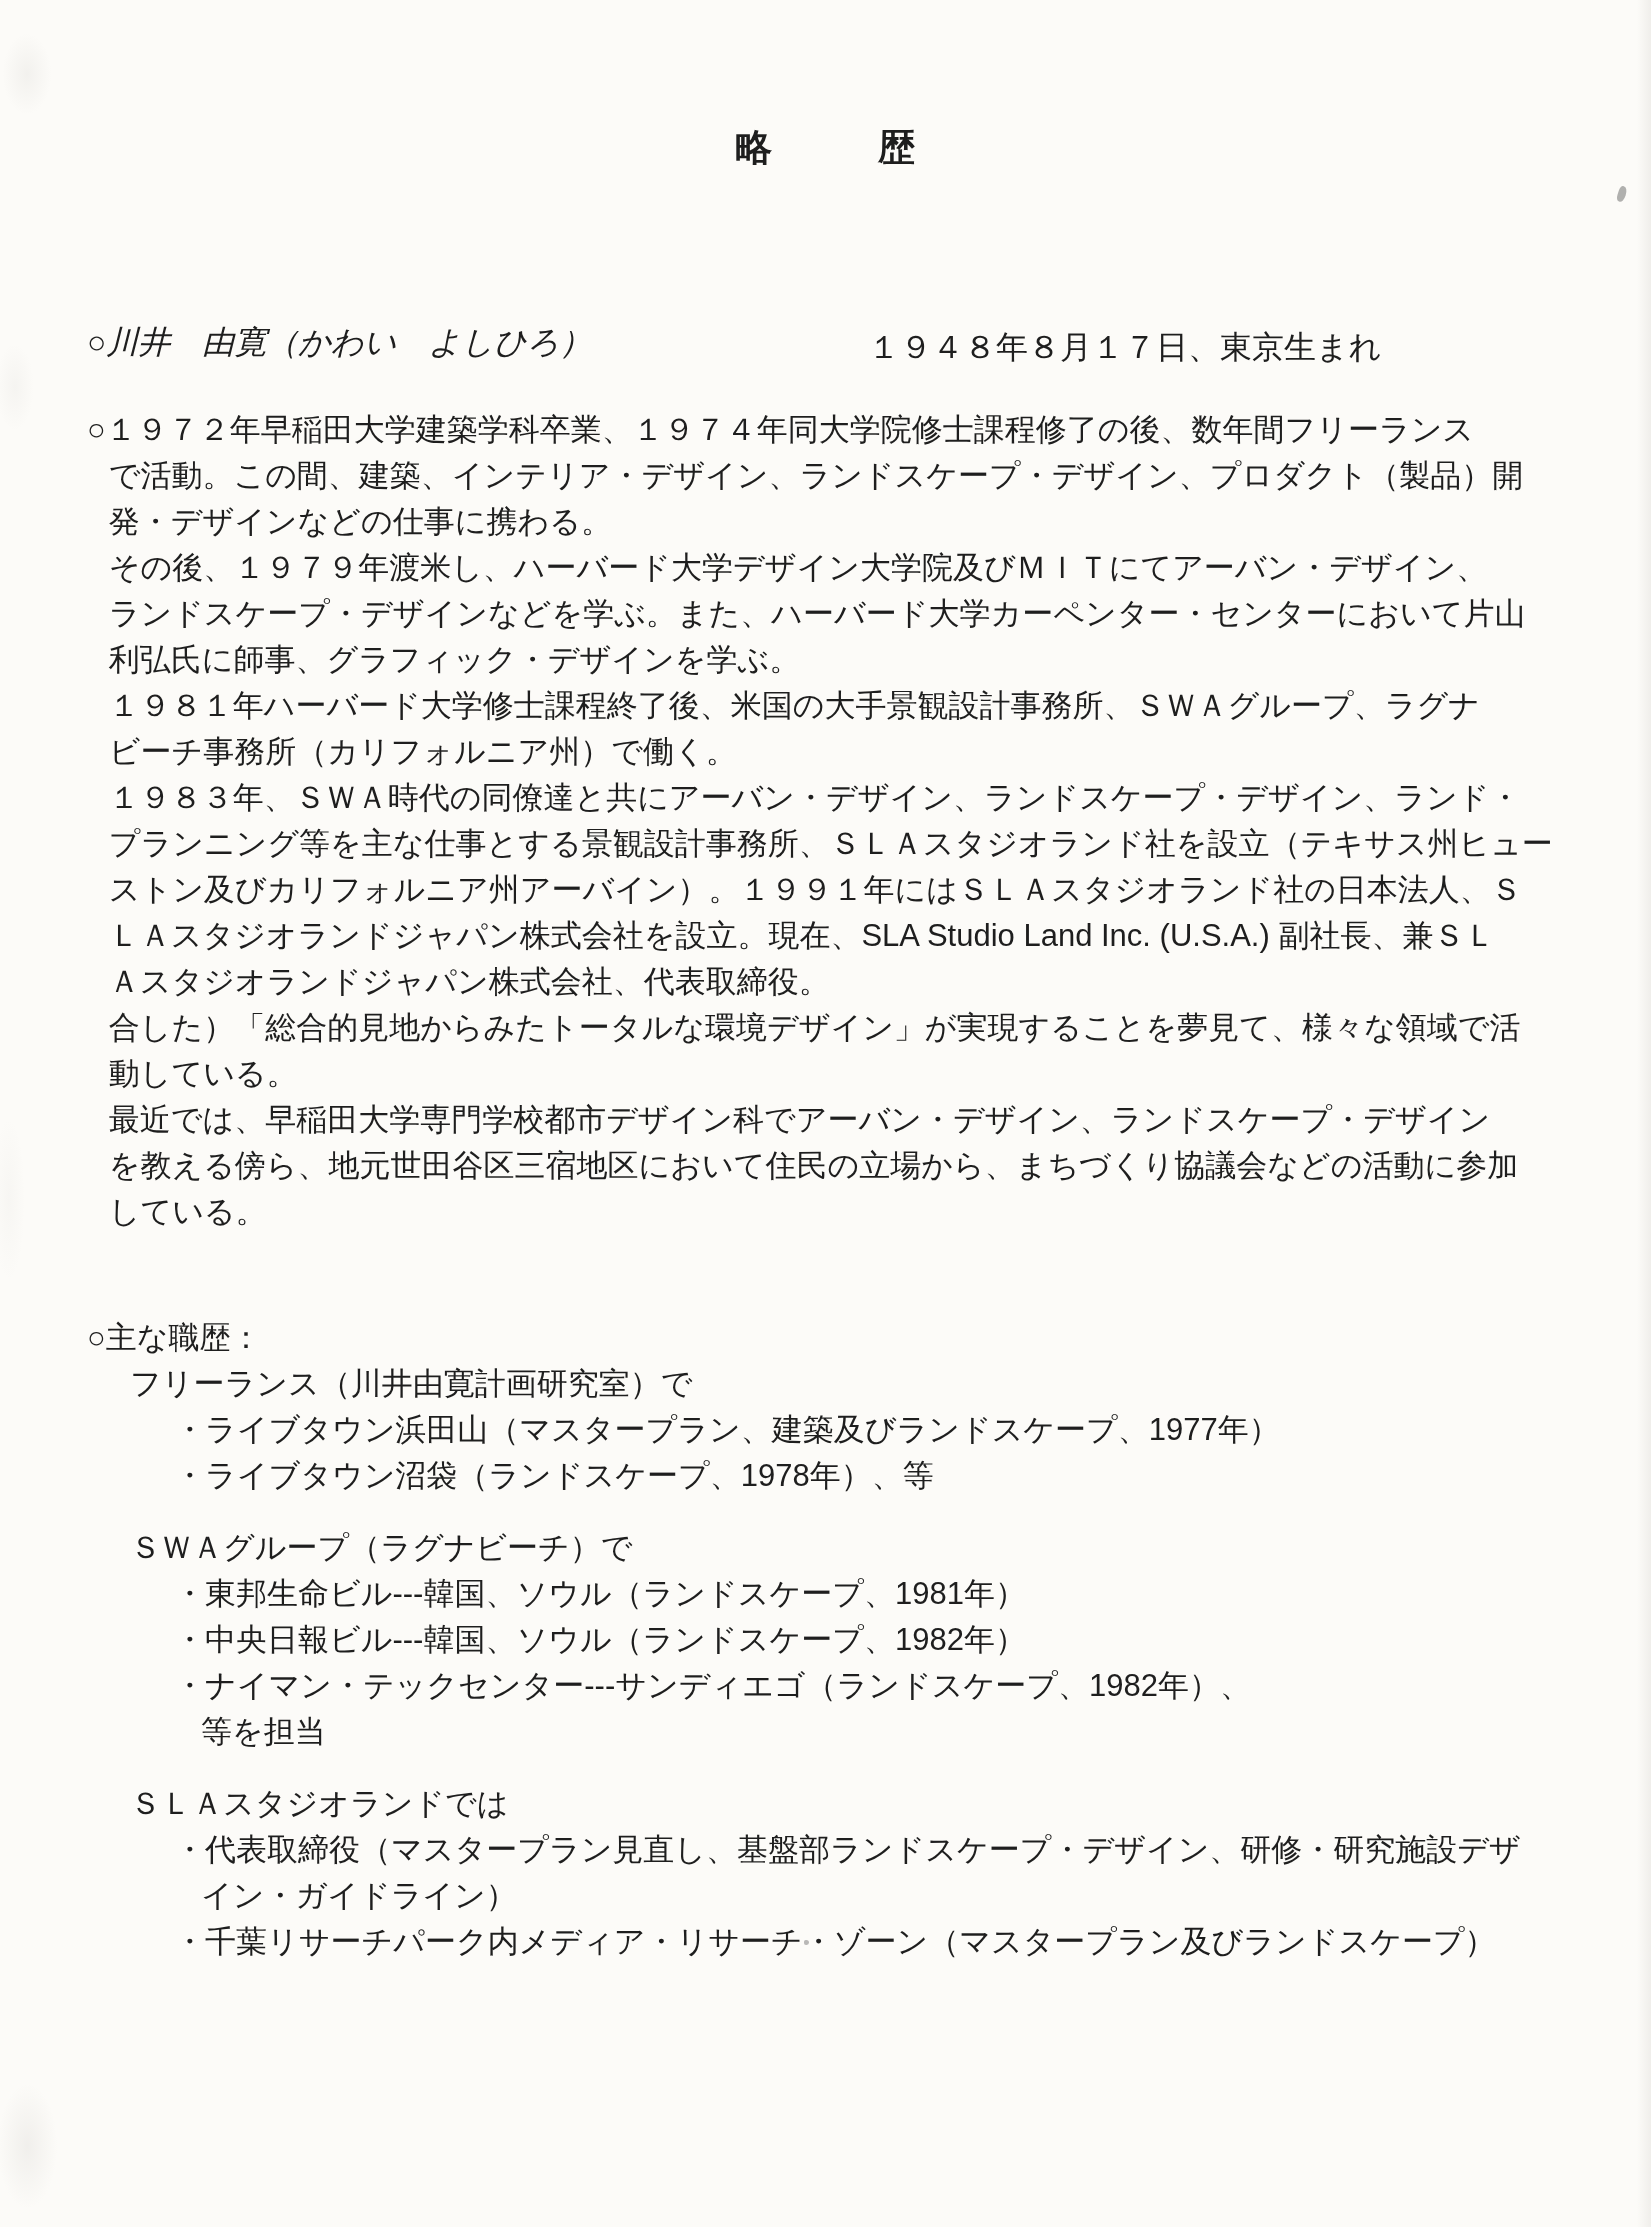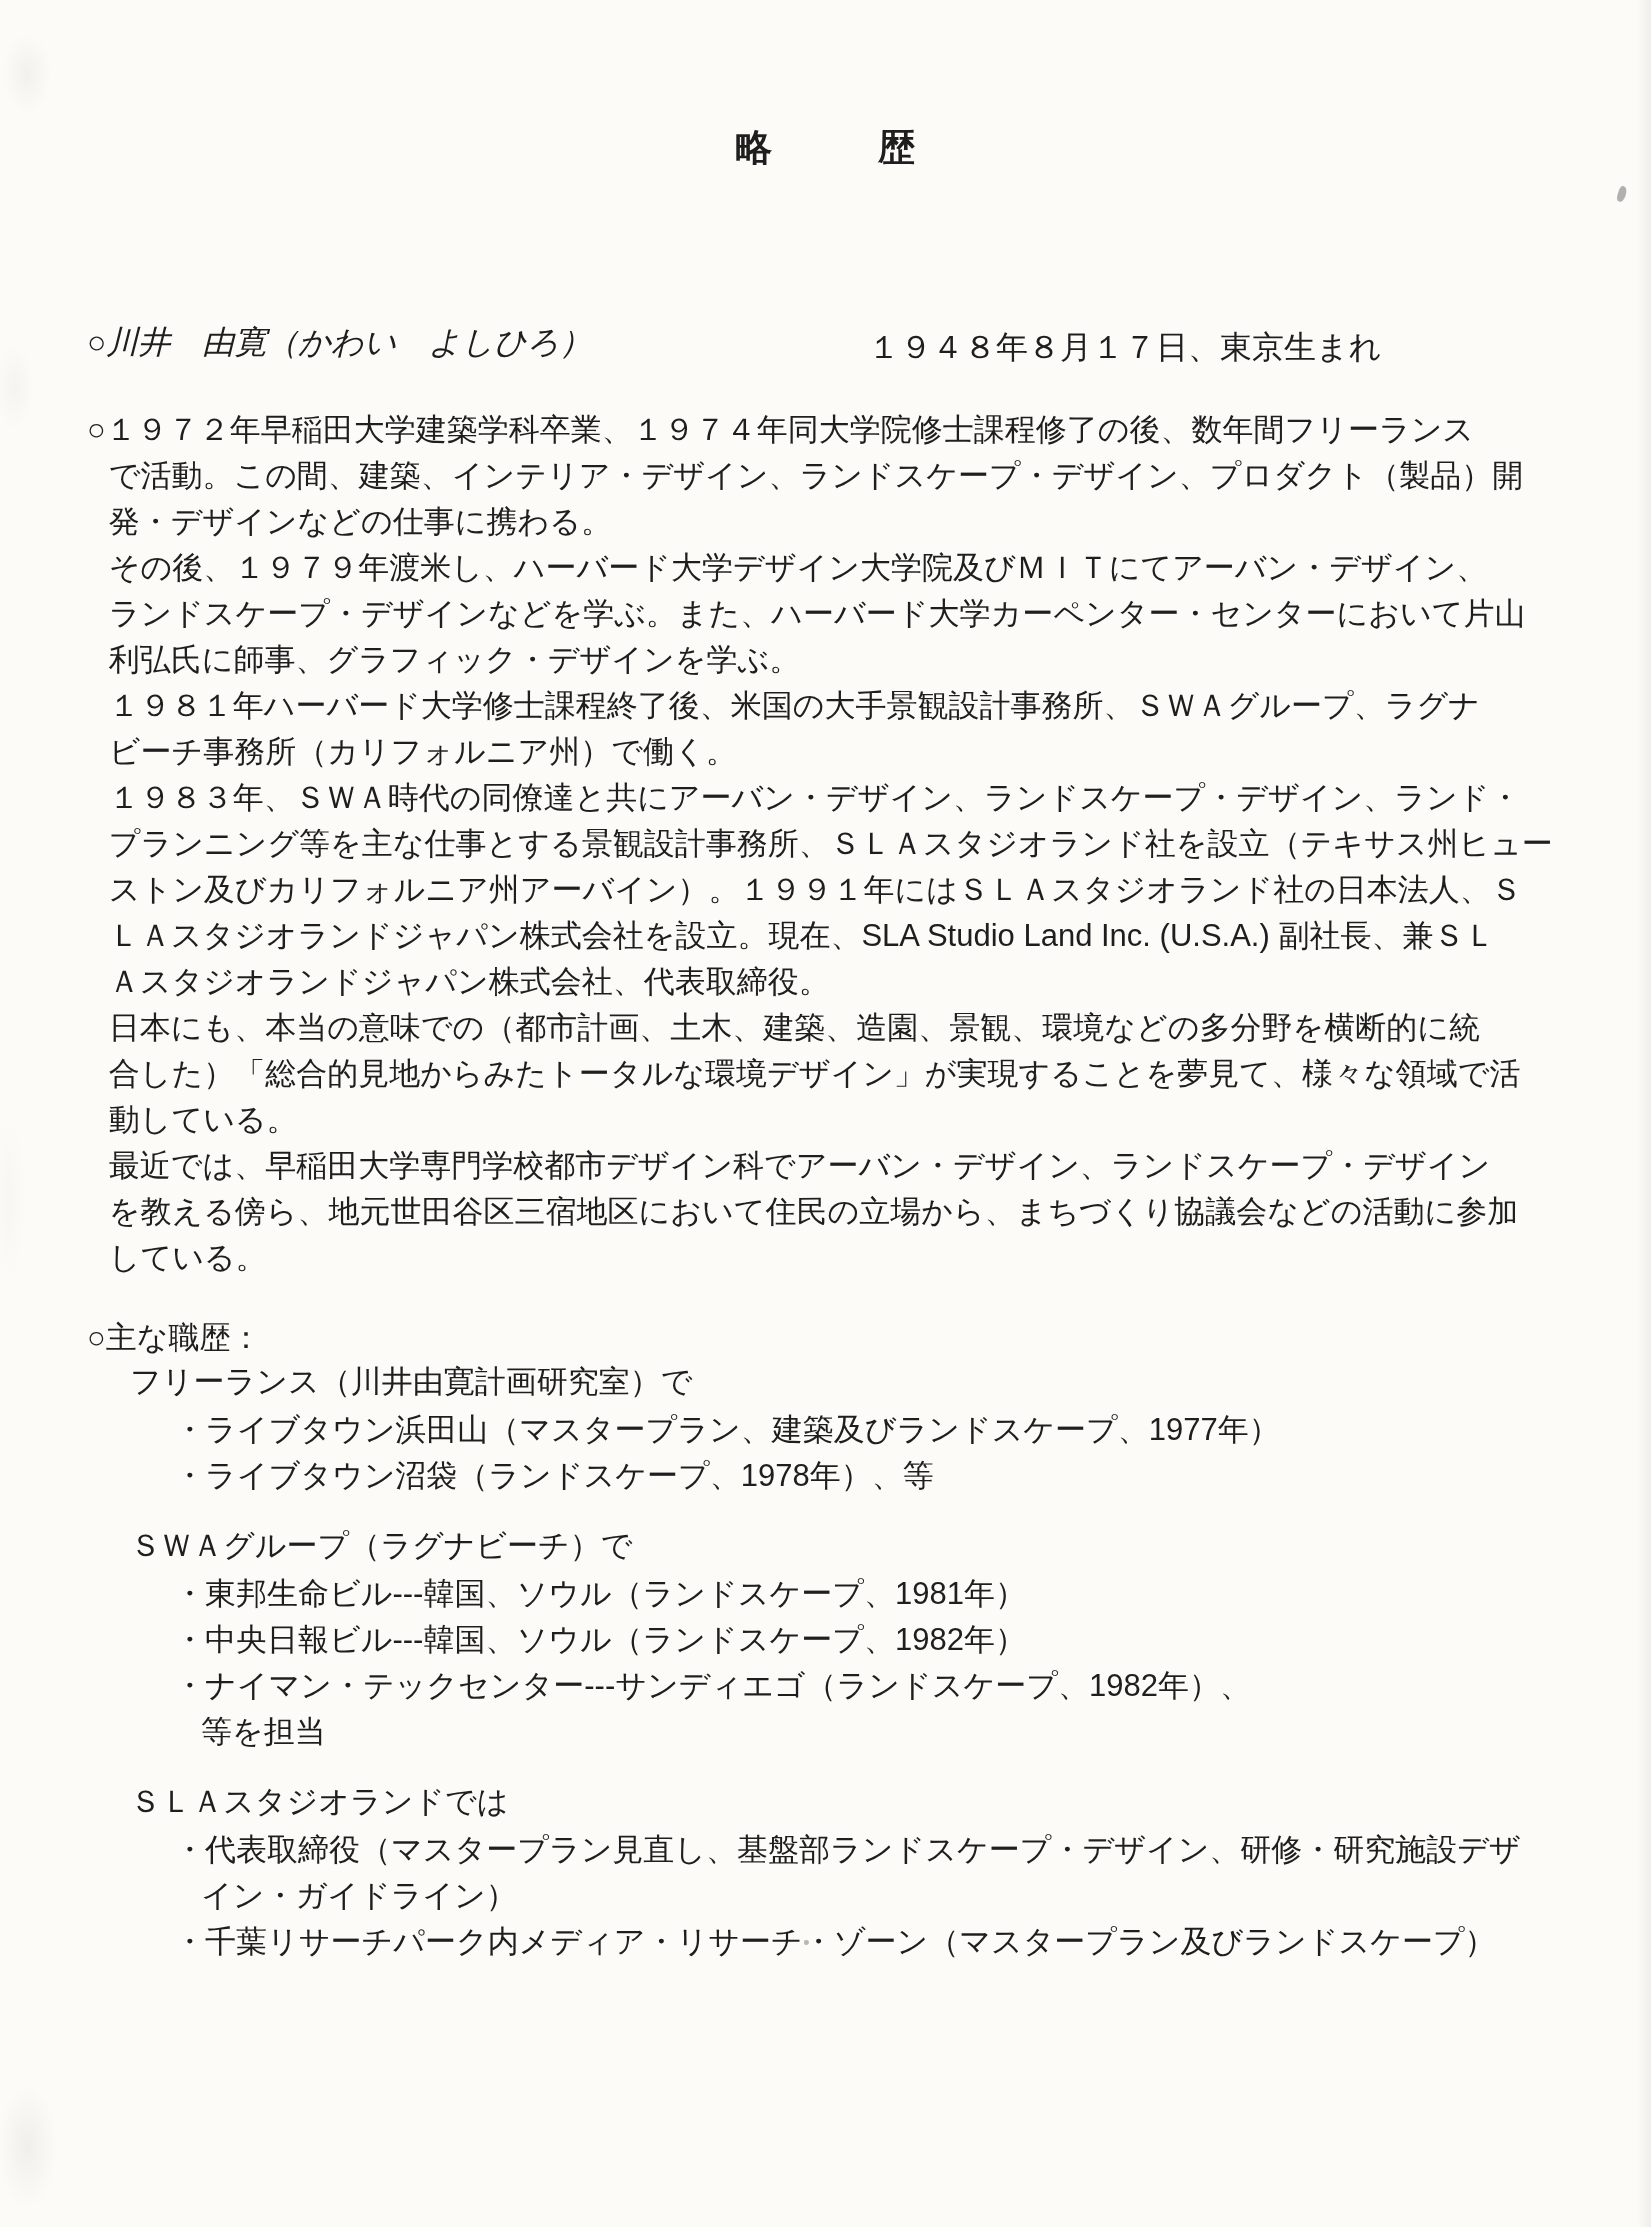--- a/index.html
+++ b/index.html
@@ -26,21 +26,21 @@
   
   .bio{position:absolute;top:407px;left:87px;width:1516px;font-size:31px;}
   .bio .line{height:46px;line-height:46px;white-space:nowrap;}
   .bio .line.indent-1{padding-left:21.7px;}
   
   .career{position:absolute;top:1315px;left:87px;width:1516px;font-size:31px;}
   .career .line{height:46px;line-height:46px;white-space:nowrap;}
   .career-heading{height:46px;line-height:46px;}
   .career-group{margin-top:0;}
   .career-group + .career-group{margin-top:26px;}
-  .group-heading{height:46px;line-height:46px;padding-left:43px;white-space:nowrap;font-family:Liberation Mono, monospace;}
+  .group-heading{height:46px;line-height:46px;padding-left:43px;white-space:nowrap;}
   .group-items .line{padding-left:87px;}
   .group-items .line.indent-1{padding-left:114px;}
   
   .artifact{position:absolute;pointer-events:none;}
   .smudge{background:radial-gradient(closest-side,#9a9690,transparent 70%);}
   .edge-right{top:0;right:0;width:14px;height:100%;
     background:linear-gradient(to right,transparent,#b7b3ae);opacity:.18;}
   .speck{background:#555;border-radius:40% 60% 55% 45%;}
 </style>
 </head>
@@ -65,21 +65,20 @@
       <div class="line indent-1">その後、１９７９年渡米し、ハーバード大学デザイン大学院及びＭＩＴにてアーバン・デザイン、</div>
       <div class="line indent-1">ランドスケープ・デザインなどを学ぶ。また、ハーバード大学カーペンター・センターにおいて片山</div>
       <div class="line indent-1">利弘氏に師事、グラフィック・デザインを学ぶ。</div>
       <div class="line indent-1">１９８１年ハーバード大学修士課程終了後、米国の大手景観設計事務所、ＳＷＡグループ、ラグナ</div>
       <div class="line indent-1">ビーチ事務所（カリフォルニア州）で働く。</div>
       <div class="line indent-1">１９８３年、ＳＷＡ時代の同僚達と共にアーバン・デザイン、ランドスケープ・デザイン、ランド・</div>
       <div class="line indent-1">プランニング等を主な仕事とする景観設計事務所、ＳＬＡスタジオランド社を設立（テキサス州ヒュー</div>
       <div class="line indent-1">ストン及びカリフォルニア州アーバイン）。１９９１年にはＳＬＡスタジオランド社の日本法人、Ｓ</div>
       <div class="line indent-1">ＬＡスタジオランドジャパン株式会社を設立。現在、SLA Studio Land Inc. (U.S.A.) 副社長、兼ＳＬ</div>
       <div class="line indent-1">Ａスタジオランドジャパン株式会社、代表取締役。</div>
-      <div class="line indent-1">日本にも、本当の意味での（都市計画、土木、建築、造園、景観、環境などの多分野を横断的に統</div>
       <div class="line indent-1">合した）「総合的見地からみたトータルな環境デザイン」が実現することを夢見て、様々な領域で活</div>
       <div class="line indent-1">動している。</div>
       <div class="line indent-1">最近では、早稲田大学専門学校都市デザイン科でアーバン・デザイン、ランドスケープ・デザイン</div>
       <div class="line indent-1">を教える傍ら、地元世田谷区三宿地区において住民の立場から、まちづくり協議会などの活動に参加</div>
       <div class="line indent-1">している。</div>
     </div>
 
   <div class="career">
     <div class="career-heading">○主な職歴：</div>
 

